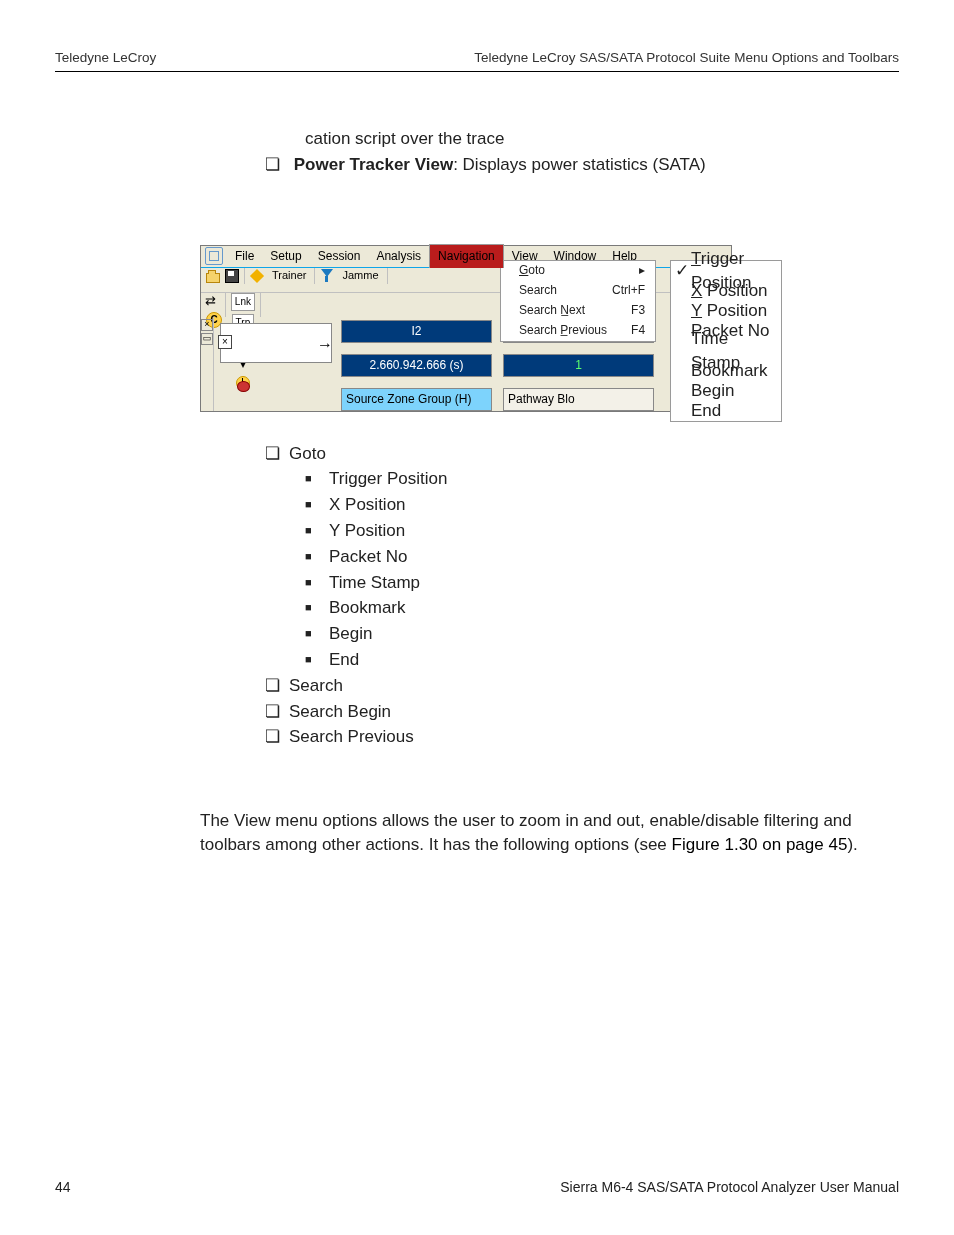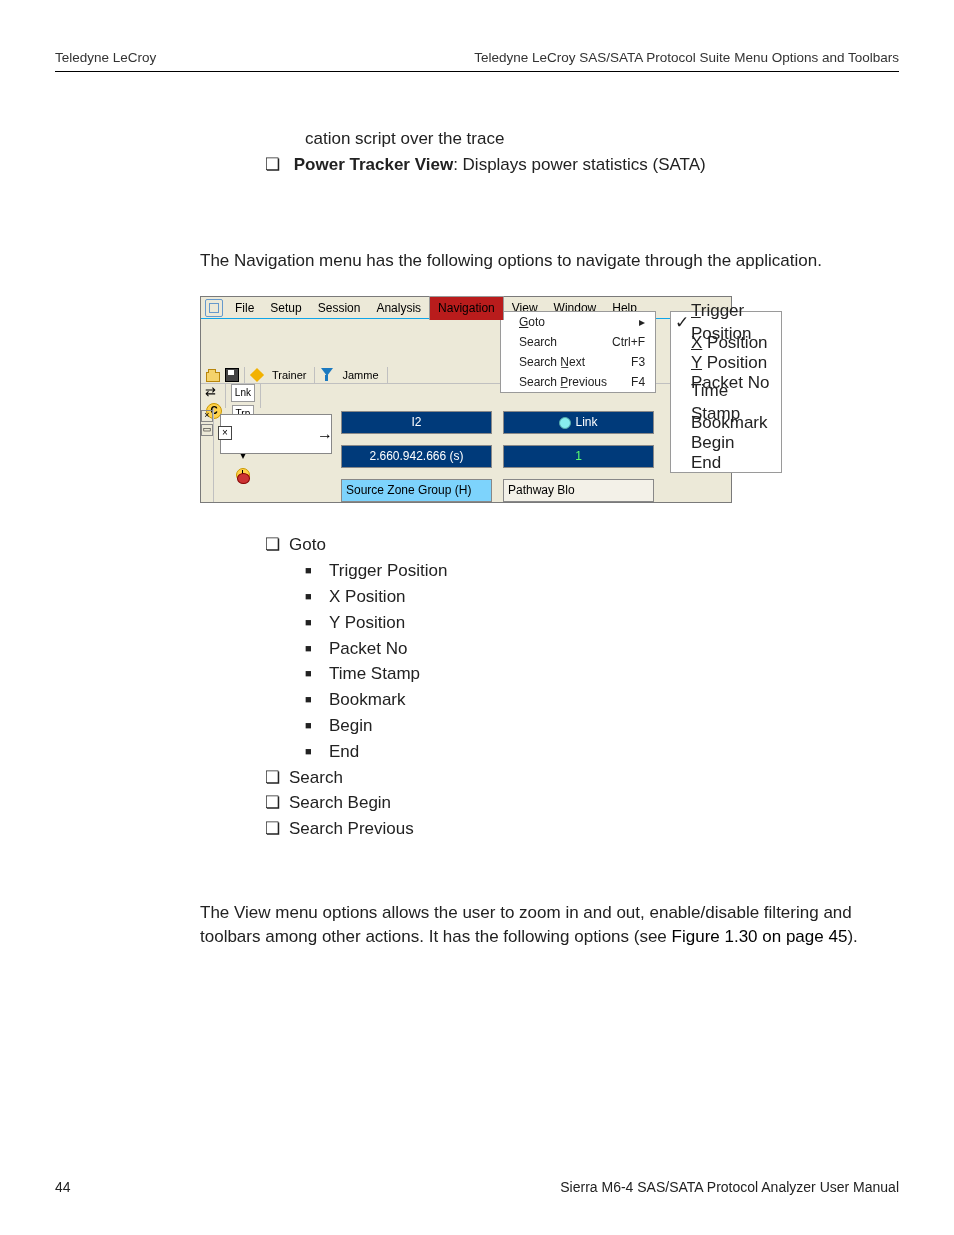--- a/index.html
+++ b/index.html
@@ -86,24 +86,23 @@
   .mb-item.open {
     background: #b91c1c;
     border: 1px solid #9a9a9a;
     border-bottom: none;
     position: relative;
     z-index: 3;
   }
   
   .row2 {
     display: flex;
-    align-items: flex-end;
+    align-items: flex-start;
     height: 24px;
     border-bottom: 1px solid #c0c0c0;
-    margin-top: 40px;
   }
   .tbseg { display:flex; align-items:center; gap:3px; padding:0 4px; border-right:1px solid #c0c0c0;}
   .tbicon { width:16px; height:16px; display:inline-block; position:relative; }
   .ic-open::before{content:"";position:absolute;left:1px;top:5px;width:12px;height:8px;background:#f5d36b;border:1px solid #b8860b;}
   .ic-open::after{content:"";position:absolute;left:3px;top:2px;width:6px;height:3px;background:#f5d36b;border:1px solid #b8860b;border-bottom:none;}
   .ic-save::before{content:"";position:absolute;left:1px;top:1px;width:12px;height:12px;background:#444;border:1px solid #000;}
   .ic-save::after{content:"";position:absolute;left:4px;top:3px;width:6px;height:5px;background:#fff;}
   .ic-diamond::before{content:"";position:absolute;left:3px;top:3px;width:10px;height:10px;background:#f2b200;transform:rotate(45deg);}
   .ic-funnel::before{content:"";position:absolute;left:2px;top:1px;border-left:6px solid transparent;border-right:6px solid transparent;border-top:8px solid #1b79c0;}
   .ic-funnel::after{content:"";position:absolute;left:6px;top:8px;width:3px;height:6px;background:#1b79c0;}
@@ -188,21 +187,20 @@
   <div class="body-text">
     <div class="indent1 item-line">cation script over the trace</div>
     <div class="item-line sq-bullet">
       <span class="bold">Power Tracker View</span><span>: Displays power statistics (SATA)</span>
     </div>
 
     <div class="big-gap"></div>
   </div>
 
   <div class="body-text" style="margin-left:145px;">
-    <p class="para" style="margin-top:10px;">The Navigation menu has the following options to navigate through the application.</p>
 
     
     <div class="shot-wrap">
       <div class="shot">
         <div class="menubar">
           <span class="mb-logo"></span>
           <span class="mb-item">File</span>
           <span class="mb-item">Setup</span>
           <span class="mb-item">Session</span>
           <span class="mb-item">Analysis</span>

